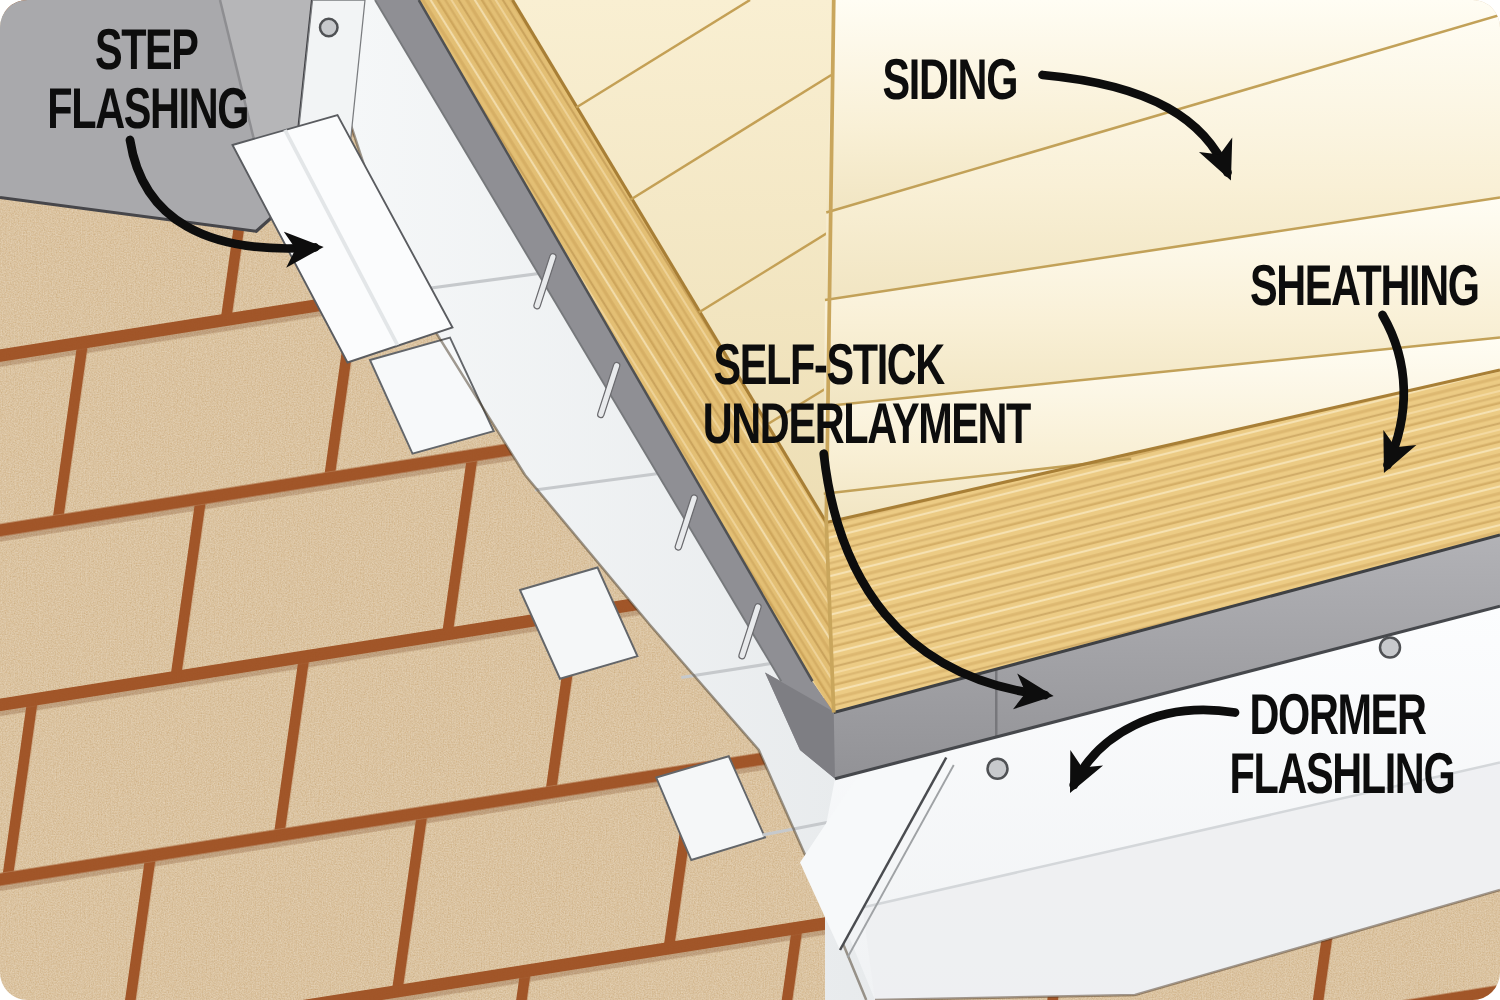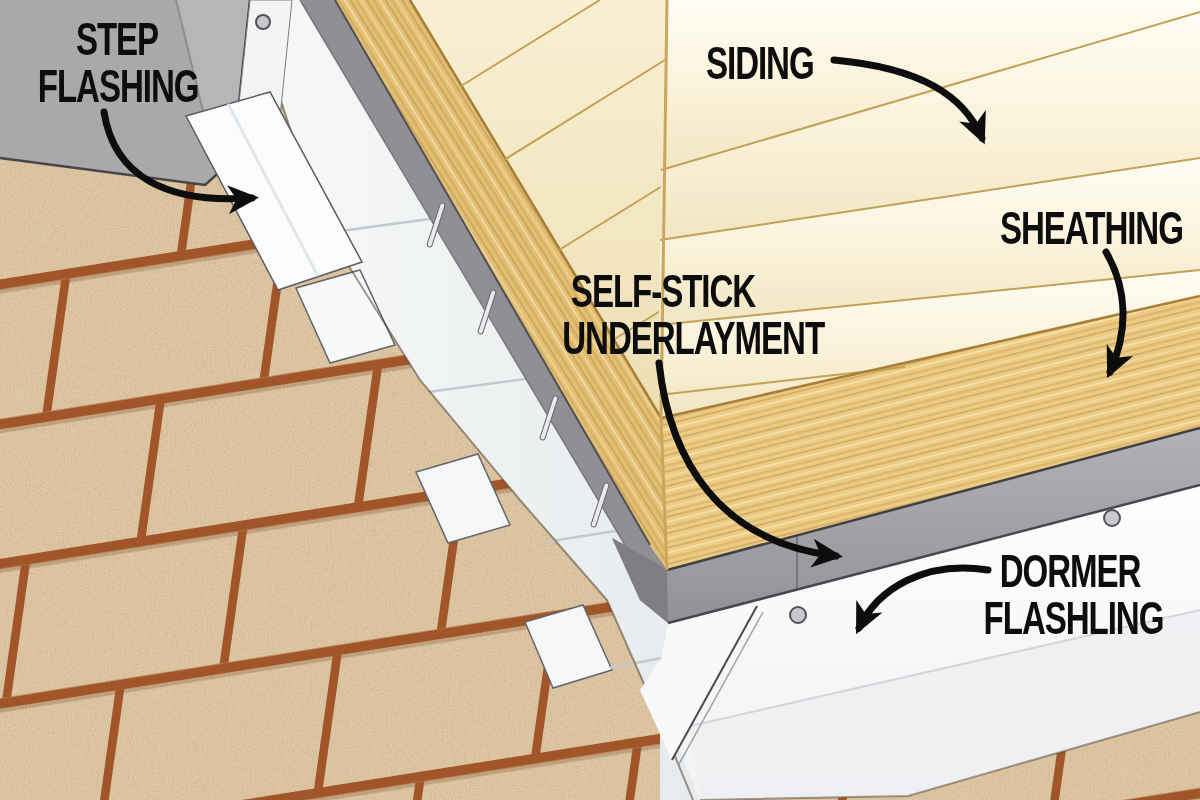--- a/index.html
+++ b/index.html
@@ -1,18 +1,19 @@
 <!DOCTYPE html>
 <html><head>
 <meta charset="utf-8">
 <style>
   html,body{margin:0;padding:0;background:#fff;}
   .stage{
     position:relative;width:1200px;height:800px;overflow:hidden;
     font-family:"Liberation Sans","DejaVu Sans",sans-serif;
+    border-radius:22px;
   }
   .stage svg{position:absolute;left:0;top:0;}
   .callout{
     position:absolute;
     color:#0d0d0d;
     font-weight:bold;
     font-size:46px;
     line-height:1.02;
     letter-spacing:-1.5px;
     white-space:pre-line;

